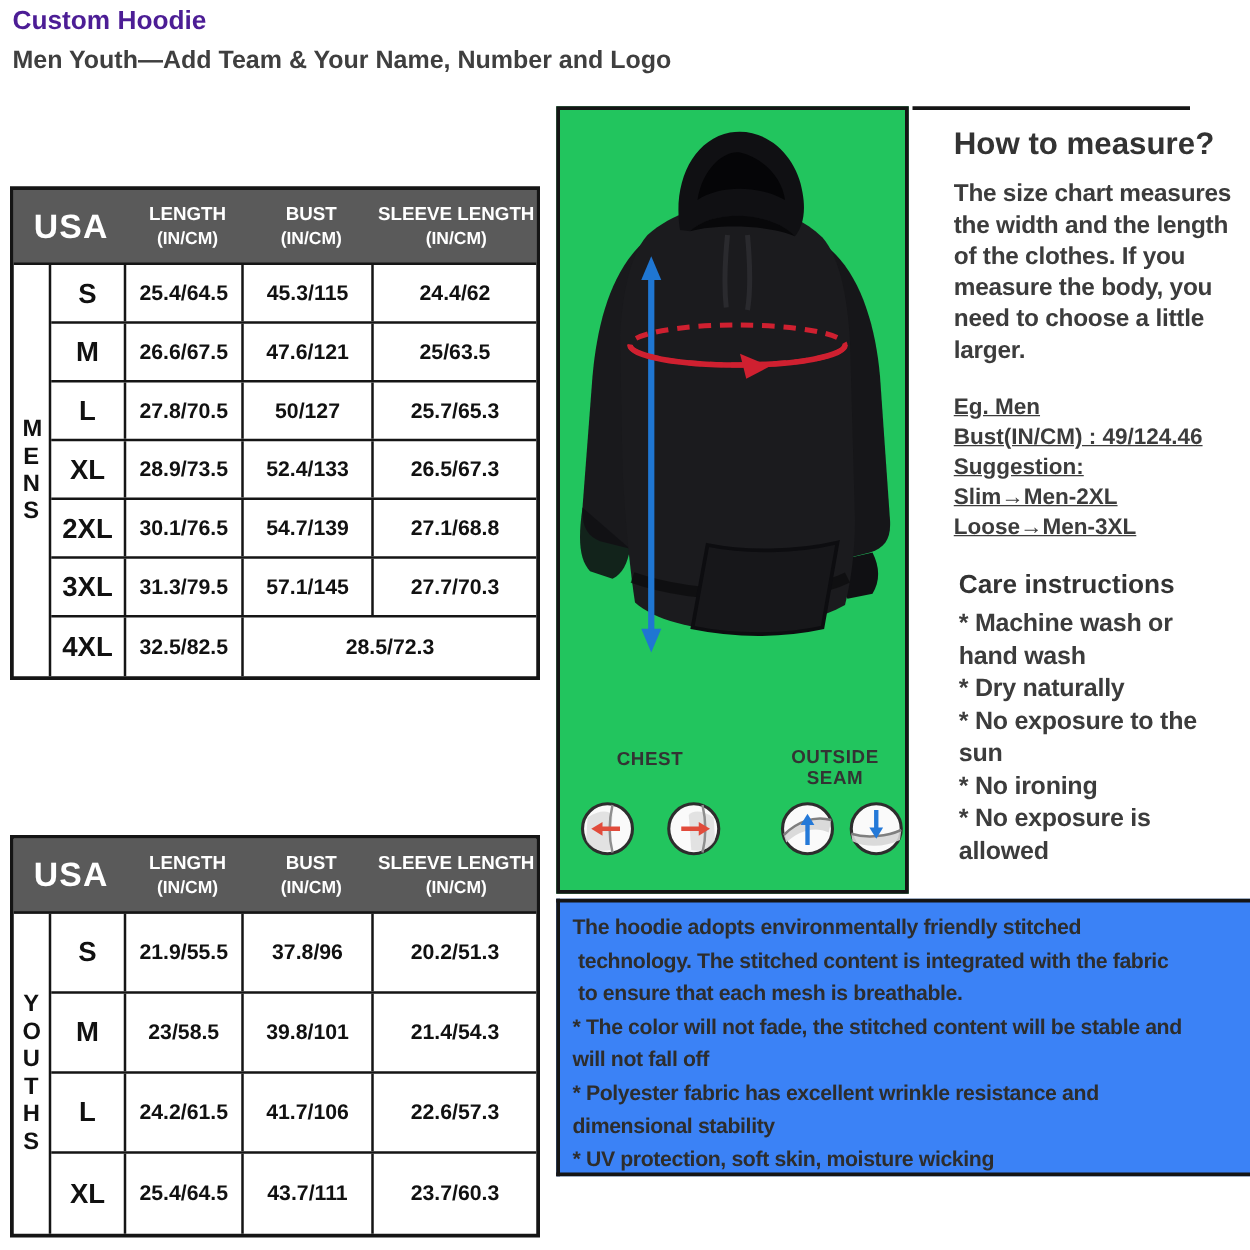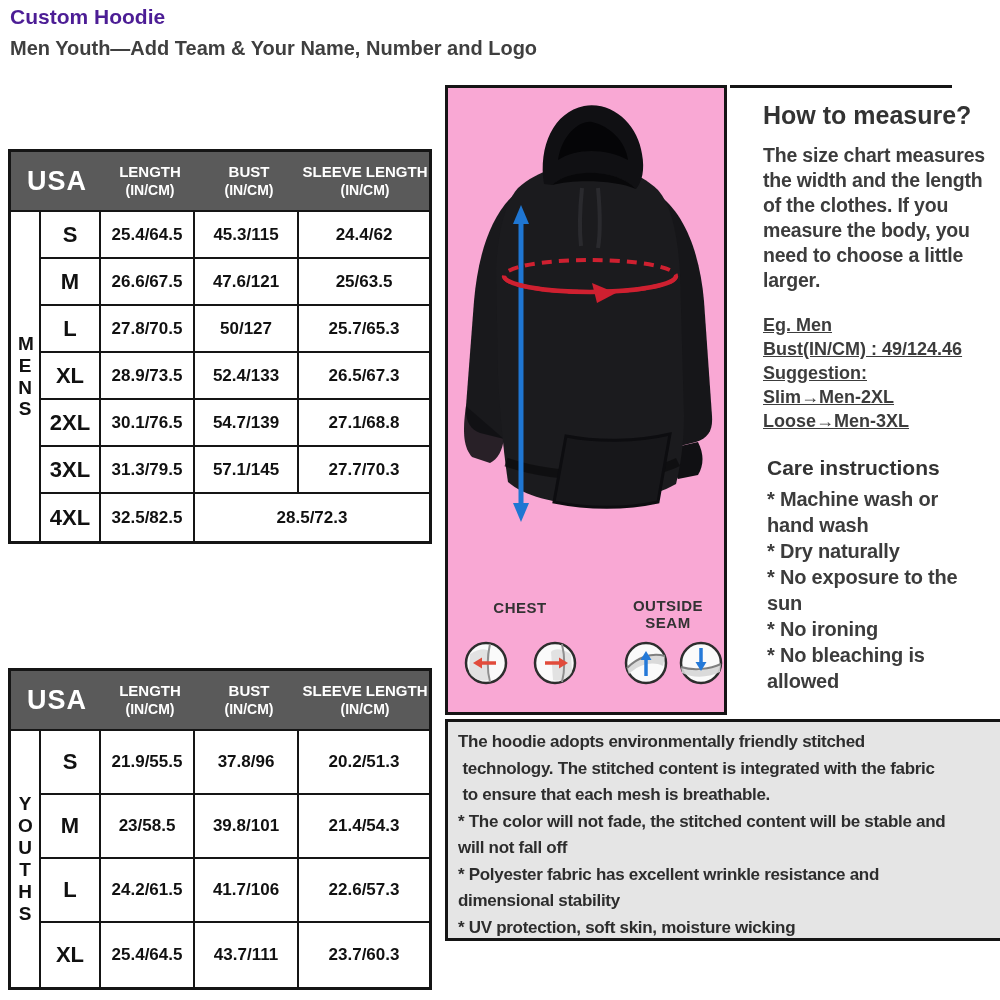--- a/index.html
+++ b/index.html
@@ -30,42 +30,42 @@
   .sc-row:not(:last-child) { border-bottom:2px solid #151515; }
   .mens   .sc-row { height:47px; }
   .youths .sc-row { height:64px; }
   .sc-row .c { display:flex; align-items:center; justify-content:center; font-weight:700; color:#111; }
   .c.size { width:60px;  border-right:2px solid #151515; font-size:22px; }
   .c.len  { width:94px;  border-right:2px solid #151515; font-size:17px; }
   .c.bust { width:104px; border-right:2px solid #151515; font-size:17px; }
   .c.slv  { flex:1; font-size:17px; }
 
   
-  .hoodie-panel { position:absolute; left:445px; top:85px; width:282px; height:630px; border:3px solid #151515; background:#f9a8d4; }
+  .hoodie-panel { position:absolute; left:445px; top:85px; width:282px; height:630px; border:3px solid #151515; background:#22c55e; }
   .hoodie-svg { position:absolute; left:0; top:0; width:276px; height:452px; }
   .mp-label { position:absolute; font-size:15px; font-weight:700; color:#333; letter-spacing:.5px; text-align:center; }
   .mp-label.chest { left:20px;  top:511px; width:104px; }
   .mp-label.seam  { left:164px; top:509px; width:112px; }
   .mp-icon { position:absolute; width:46px; height:46px; }
   .mp-icon.i1 { left:15px;  top:552px; }
   .mp-icon.i2 { left:84px;  top:552px; }
   .mp-icon.i3 { left:175px; top:552px; }
   .mp-icon.i4 { left:230px; top:552px; }
 
   
   .rp-topline { position:absolute; left:730px; top:85px; width:222px; height:3px; background:#151515; }
   .right-panel { position:absolute; left:727px; top:85px; width:273px; height:630px; }
   .h2m-heading { position:absolute; left:36px; top:16px; font-size:25px; font-weight:700; color:#333; }
   .h2m-body { position:absolute; left:36px; top:58px; font-size:19.5px; font-weight:600; color:#3c3c3c; line-height:25px; letter-spacing:-0.2px; }
   .h2m-eg   { position:absolute; left:36px; top:228px; font-size:18px; font-weight:700; color:#3c3c3c; line-height:24px;text-decoration:underline; }
   .h2m-care-head { position:absolute; left:40px; top:371px; font-size:21px; font-weight:600; color:#333; }
   .h2m-care { position:absolute; left:40px; top:401px; font-size:20px; font-weight:600; color:#3c3c3c; line-height:26px; letter-spacing:-0.2px; }
 
   
-  .desc-box { position:absolute; left:445px; top:719px; width:555px; height:222px; border:3px solid #151515; border-right:none; background:#e5e5e5; padding:7px 4px 0 10px; overflow:hidden; }
+  .desc-box { position:absolute; left:445px; top:719px; width:555px; height:222px; border:3px solid #151515; border-right:none; background:#3b82f6; padding:7px 4px 0 10px; overflow:hidden; }
   .desc-box .ln { font-size:17px; font-weight:700; color:#2d2d2d; line-height:26.5px; letter-spacing:-0.3px; white-space:pre; }
 </style>
 </head>
 <body>
 
 <div class="title">Custom Hoodie</div>
 <div class="subtitle">Men  Youth—Add Team &amp; Your Name, Number and Logo</div>
 
 <section class="schart mens">
   <div class="sc-head">
@@ -272,21 +272,21 @@
       <div class="ln">Loose→Men-3XL</div>
     </div>
   <div class="h2m-care-head">Care instructions</div>
   <div class="h2m-care">
       <div class="ln">* Machine wash or</div>
       <div class="ln">hand wash</div>
       <div class="ln">* Dry naturally</div>
       <div class="ln">* No exposure to the</div>
       <div class="ln">sun</div>
       <div class="ln">* No ironing</div>
-      <div class="ln">* No bleaching is</div>
+      <div class="ln">* No exposure is</div>
       <div class="ln">allowed</div>
     </div>
 </section>
 
 <section class="desc-box">
     <div class="ln">The hoodie adopts environmentally friendly stitched</div>
     <div class="ln"> technology. The stitched content is integrated with the fabric</div>
     <div class="ln"> to ensure that each mesh is breathable.</div>
     <div class="ln">* The color will not fade, the stitched content will be stable and</div>
     <div class="ln">will not fall off</div>

